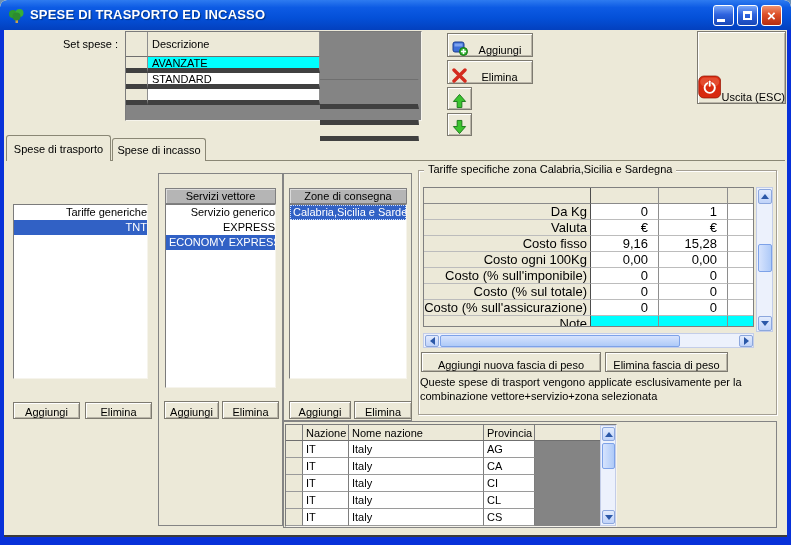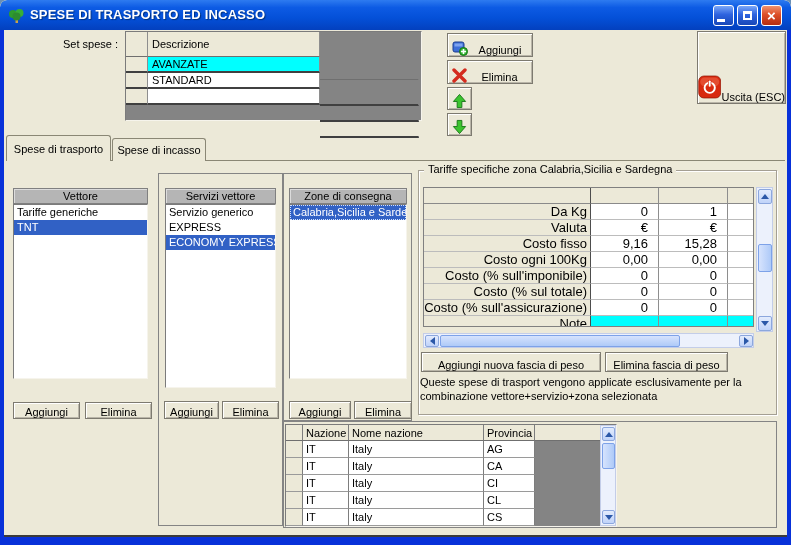--- a/index.html
+++ b/index.html
@@ -26,33 +26,33 @@
   .b-left{left:0;top:30px;width:4px;height:515px;background:#0831D9;}
   .b-right{left:787px;top:30px;width:4px;height:515px;background:#0831D9;}
   .b-bottom{left:0;top:537px;width:791px;height:8px;background:#0831D9;}
   .b-line{left:4px;top:535px;width:783px;height:2px;background:#3b3b3b;}
 
   
   .xbtn{background:#ECE9D8;border:1px solid #7d7a70;
     box-shadow:inset 1px 1px 0 #ffffff,inset -1px -1px 0 #b9b5a8;
     font-size:11px;color:#000;display:flex;align-items:flex-end;justify-content:center;
     cursor:default;white-space:nowrap;}
-  .sunken{border:1px solid;border-color:#7b7b7b #f6f4ec #f6f4ec #7b7b7b;background:#fff;}
+  .sunken{border:1px solid;border-color:#7b7b7b #f6f4ec #f6f4ec #7b7b7b;background:#fff;text-align:right;}
   .listhdr{background:#b5b5b5;border:1px solid #808080;
     box-shadow:inset 1px 1px 0 #dcdcdc;display:flex;align-items:center;justify-content:center;
     font-size:11px;color:#000;}
   .list{background:#fff;overflow:hidden;}
   .li{height:15px;line-height:15px;font-size:11px;padding-left:3px;white-space:nowrap;overflow:hidden;color:#000;}
   .li.sel{background:#3161C5;color:#fff;}
   .li.sel.focus{outline:1px dotted #cfe0ff;outline-offset:-1px;}
 
   
   .grid1{left:125px;top:31px;width:297px;height:90px;background:#848484;}
   .g1row{display:flex;}
-  .g1cell{font-size:11px;color:#000;border-right:1px solid #8e8e8e;border-bottom:2px solid #404040;
+  .g1cell{font-size:11px;color:#000;border-right:1px solid #8e8e8e;border-bottom:5px solid #404040;
     padding-left:4px;display:flex;align-items:center;background:#fff;overflow:hidden;white-space:nowrap;}
   .g1sel{width:22px;background:#ECE9D8;padding-left:0;}
   .g1desc{width:172px;}
   .g1tipo{width:99px;margin-top:47px;}
   .g1hdr{background:#ECE9D8;border-bottom:1px solid #6f6f6f;}
   .g1h{height:25px;}
   .g1r{height:16px;}
   .cyan{background:#00FFFF !important;}
 
   
@@ -195,21 +195,20 @@
       <rect x="13.8" y="6.5" width="4.4" height="8" fill="#D8290F"></rect>
       <rect x="14.7" y="7" width="2.6" height="8.5" rx="1.3" fill="#ffffff"></rect>
     </svg>
     <span style="margin-top:9px;font-size:11px">Uscita (ESC)</span>
   </div>
 
   <div class="abs tabline"></div>
   <div class="abs tab" style="left:6px;top:135px;width:105px;height:26px;z-index:2">Spese di trasporto</div>
   <div class="abs tab" style="left:112px;top:138px;width:94px;height:23px">Spese di incasso</div>
 
-  <div class="abs listhdr" style="left:13px;top:188px;width:135px;height:16px">Vettore</div>
   <div class="abs list sunken" style="left:13px;top:204px;width:135px;height:175px">
     <div class="li">Tariffe generiche</div>
     <div class="li sel">TNT</div>
   </div>
   <div class="abs xbtn" style="left:13px;top:402px;width:67px;height:17px">Aggiungi</div>
   <div class="abs xbtn" style="left:85px;top:402px;width:67px;height:17px">Elimina</div>
 
   <div class="abs panelborder" style="left:158px;top:173px;width:125px;height:353px"></div>
   <div class="abs listhdr" style="left:165px;top:188px;width:111px;height:16px">Servizi vettore</div>
   <div class="abs list sunken" style="left:165px;top:204px;width:111px;height:184px">

